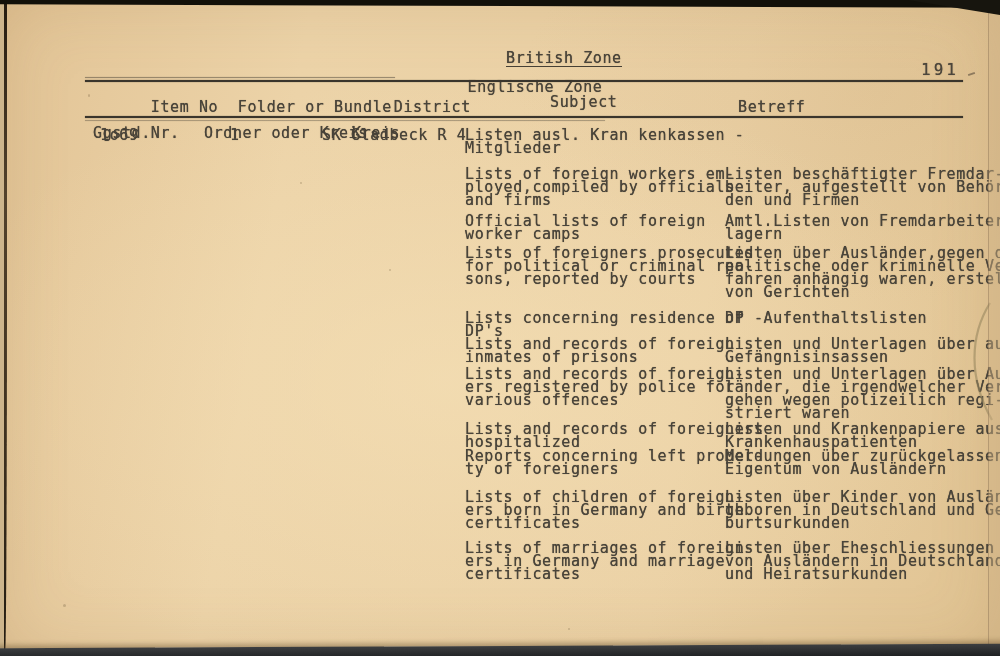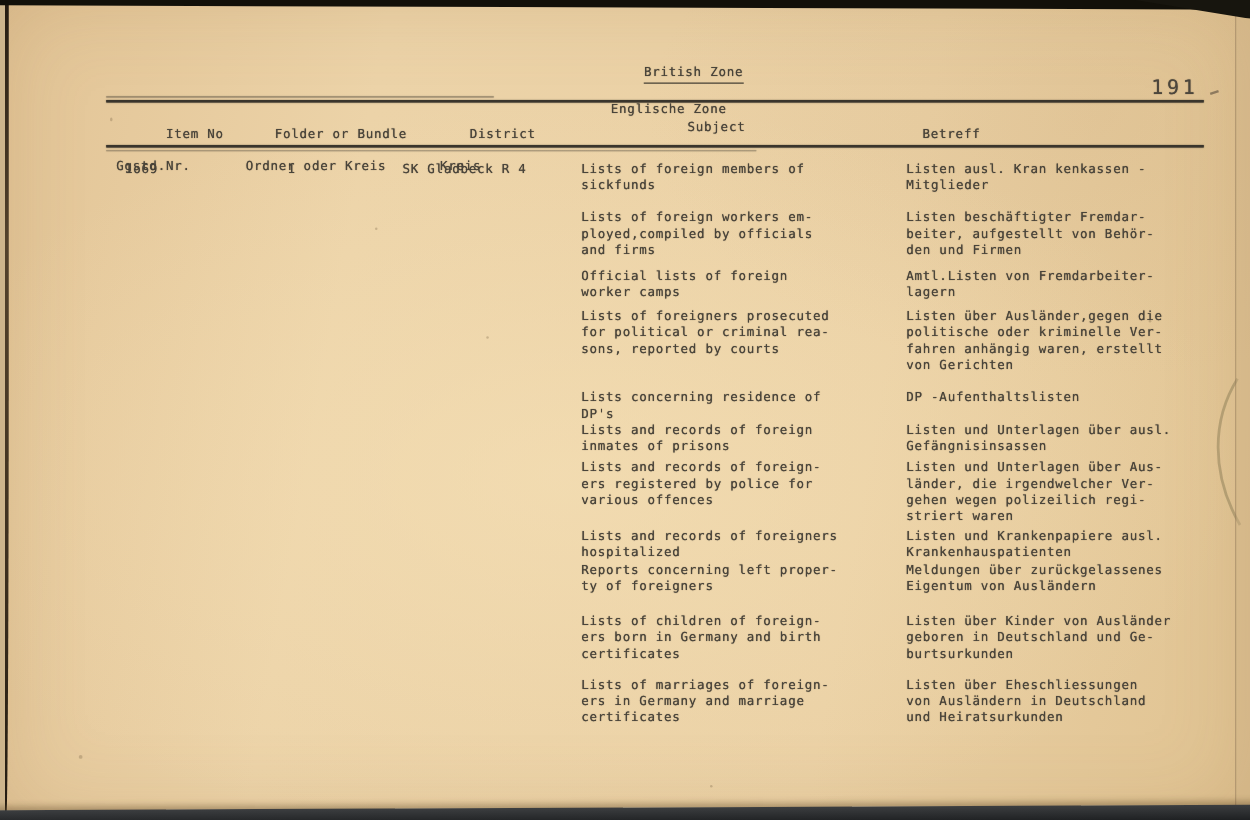--- a/index.html
+++ b/index.html
@@ -14,21 +14,21 @@
     background:
       radial-gradient(ellipse 760px 420px at 45% 58%, rgba(248,228,186,.50), rgba(248,228,186,0) 72%),
       radial-gradient(ellipse 520px 300px at 88% 14%, rgba(205,172,126,.22), rgba(205,172,126,0) 70%),
       linear-gradient(100deg,#e2c496 0%,#ecd3a8 28%,#ead0a4 68%,#e0c392 100%);
     box-shadow:inset 0 0 70px rgba(150,112,62,.20);
     color:#49443a;
   }
   .page *{position:absolute;}
   .txt{
     white-space:pre;
-    font-size:10px;line-height:13px;letter-spacing:.6px;
+    font-size:15px;line-height:13px;letter-spacing:.6px;
     color:#49443a;text-shadow:0 0 .7px rgba(56,50,42,.85);
   }
   
   .title{left:360px;top:39px;width:350px;text-align:center;}
   .title span{position:static;display:inline-block;}
   .t-en{border-bottom:1.5px solid #464035;padding-bottom:1px;}
   .title .line2{position:static;display:block;margin-top:1px;}
   .pagenum{
     left:921px;top:62px;font-size:16px;line-height:16px;letter-spacing:3px;
     color:#4c463c;text-shadow:0 0 .8px rgba(56,50,42,.8);white-space:pre;
@@ -130,22 +130,20 @@
 
     <div class="rule rule-head"></div>
     <div class="rule rule-head-b"></div>
 
     <div class="v-item txt">1o69</div>
     <div class="v-folder txt">1</div>
     <div class="v-district txt">SK Gladbeck R 4</div>
 
     <div class="entries">
         <div class="entry">
-          <div class="en txt">Lists of foreign members of
-sickfunds</div>
           <div class="de txt">Listen ausl. Kran kenkassen -
 Mitglieder</div>
         </div>
         <div class="entry">
           <div class="en txt">Lists of foreign workers em-
 ployed,compiled by officials
 and firms</div>
           <div class="de txt">Listen beschäftigter Fremdar-
 beiter, aufgestellt von Behör-
 den und Firmen</div>

